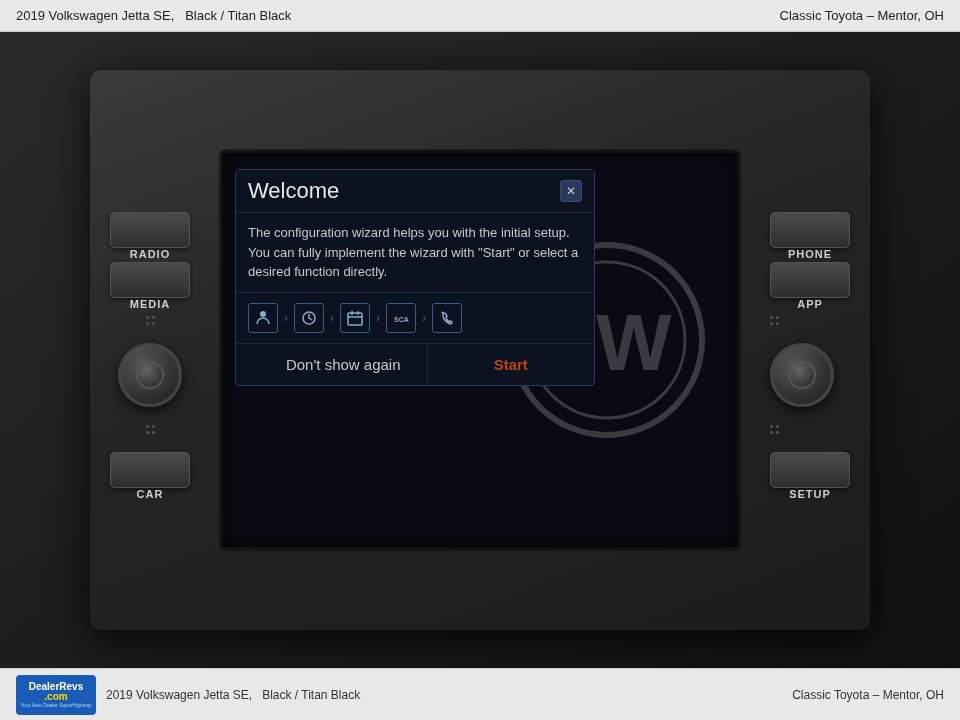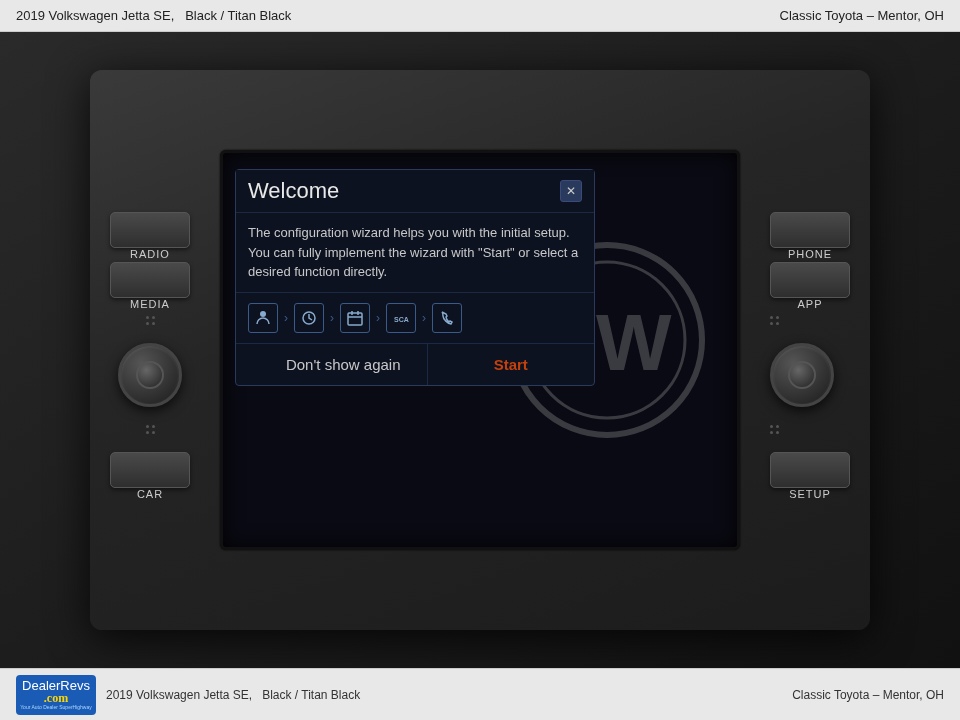--- a/index.html
+++ b/index.html
@@ -115,21 +115,21 @@
       display: flex;
       align-items: center;
       justify-content: center;
       cursor: pointer;
       border: 1px solid #555;
       box-shadow: 0 2px 4px rgba(0,0,0,0.5);
     }
     .control-btn span {
       color: #ccc;
       font-size: 11px;
-      font-weight: 400;
+      font-weight: 700;
       letter-spacing: 1px;
       margin-top: 48px;
     }
 
     .knob {
       width: 64px;
       height: 64px;
       border-radius: 50%;
       background: radial-gradient(circle at 35% 30%, #555, #1a1a1a);
       border: 3px solid #444;
@@ -423,22 +423,22 @@
     </div>
 
   </div>
 </div>
 
 <div class="bottom-bar">
   <div class="bottom-bar-left">
 
     <div class="bottom-bar-logo">
       <div style="text-align:center;">
-        <div style="font-size:13px; font-weight:400; color:#fff; line-height:1;">DealerRevs</div>
-        <div style="font-size:12px; font-weight:700; color:#ffd700; line-height:1;font-family:Liberation Serif, serif;">.com</div>
+        <div style="font-size:10px; font-weight:700; color:#fff; line-height:1;">DealerRevs</div>
+        <div style="font-size:10px; font-weight:700; color:#ffd700; line-height:1;">.com</div>
         <div style="font-size:5px; color:#aad4ff; line-height:1.2; white-space:nowrap;">Your Auto Dealer SuperHighway</div>
       </div>
     </div>
     <span class="bottom-bar-info">
       <span>2019 Volkswagen Jetta SE,</span>
       &nbsp;
       <span>Black / Titan Black</span>
     </span>
   </div>
   <span class="bottom-right-info">Classic Toyota – Mentor, OH</span>

